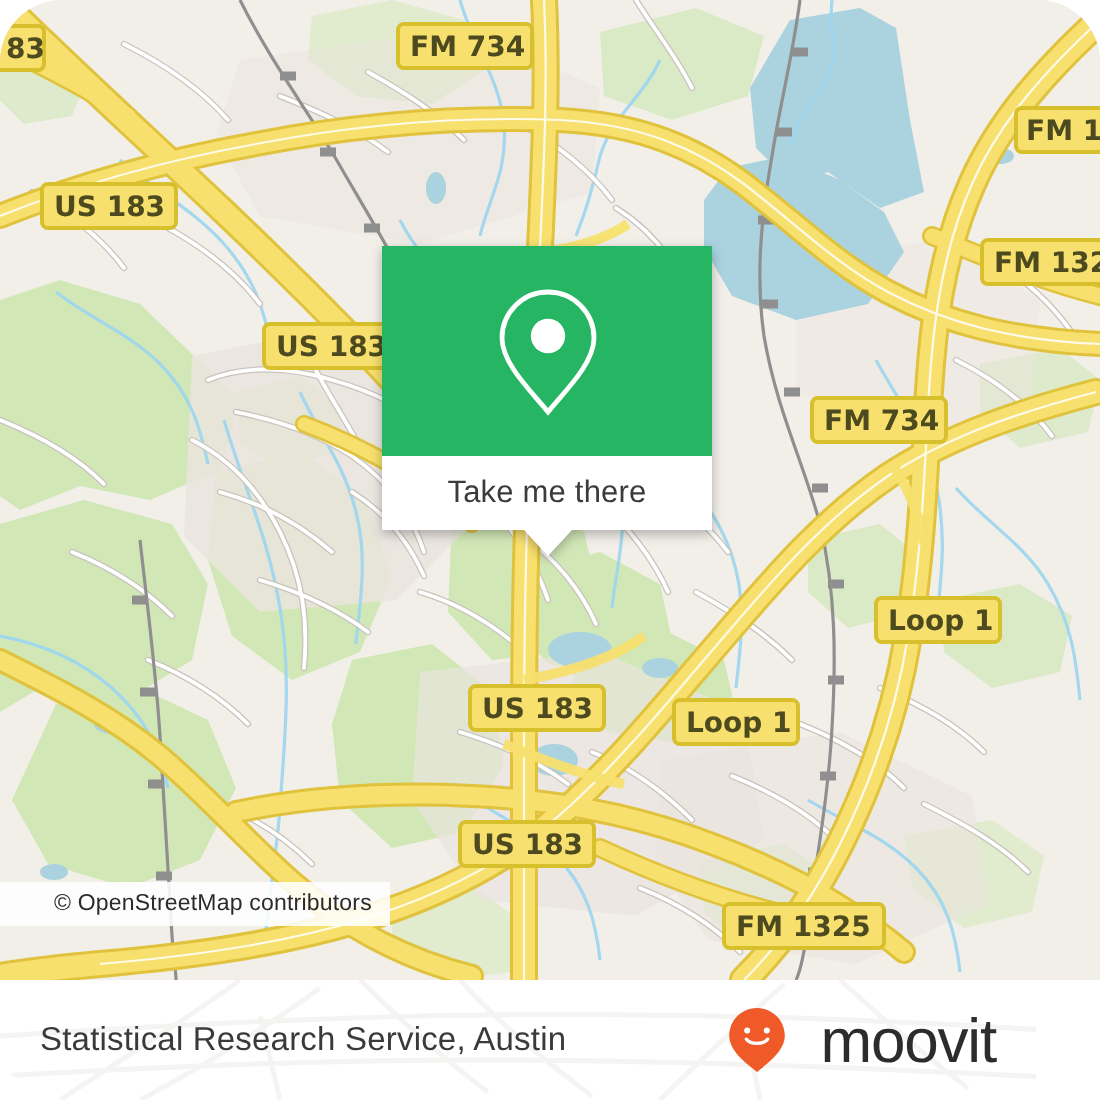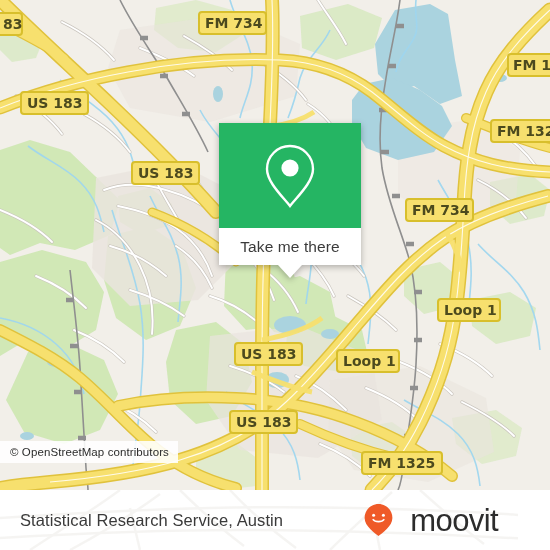--- a/index.html
+++ b/index.html
@@ -10,20 +10,21 @@
   }
   body {
     font-family: "Liberation Sans", sans-serif;
   }
   #screen {
     position: relative;
     width: 550px;
     height: 550px;
     overflow: hidden;
     background: #ffffff;
+    border-radius: 31px;
   }
 
   
   #map {
     position: absolute;
     left: 0; top: 0;
     width: 550px;
     height: 490px;
     overflow: hidden;
     background: #f2efe9;
@@ -31,38 +32,37 @@
   #map svg { display: block; }
 
   
   #attribution {
     position: absolute;
     left: 0;
     top: 441px;
     height: 22px;
     display: flex;
     align-items: center;
-    padding: 0 9px 0 10px;
+    padding: 0 9px 0 27px;
     background: rgba(255,255,255,0.88);
     font-size: 11.5px;
     color: #2b2b2b;
     letter-spacing: 0.1px;
     white-space: nowrap;
     z-index: 40;
   }
 
   
   #popup {
     position: absolute;
     left: 191px;
     top: 123px;
-    width: 142px;
+    width: 165px;
     z-index: 30;
     filter: drop-shadow(0 2px 3px rgba(0,0,0,0.28));
-    margin-left: 28px;
   }
   #popup-green {
     height: 105px;
     background: #25b563;
     display: flex;
     align-items: center;
     justify-content: center;
   }
   #popup-label {
     height: 37px;

